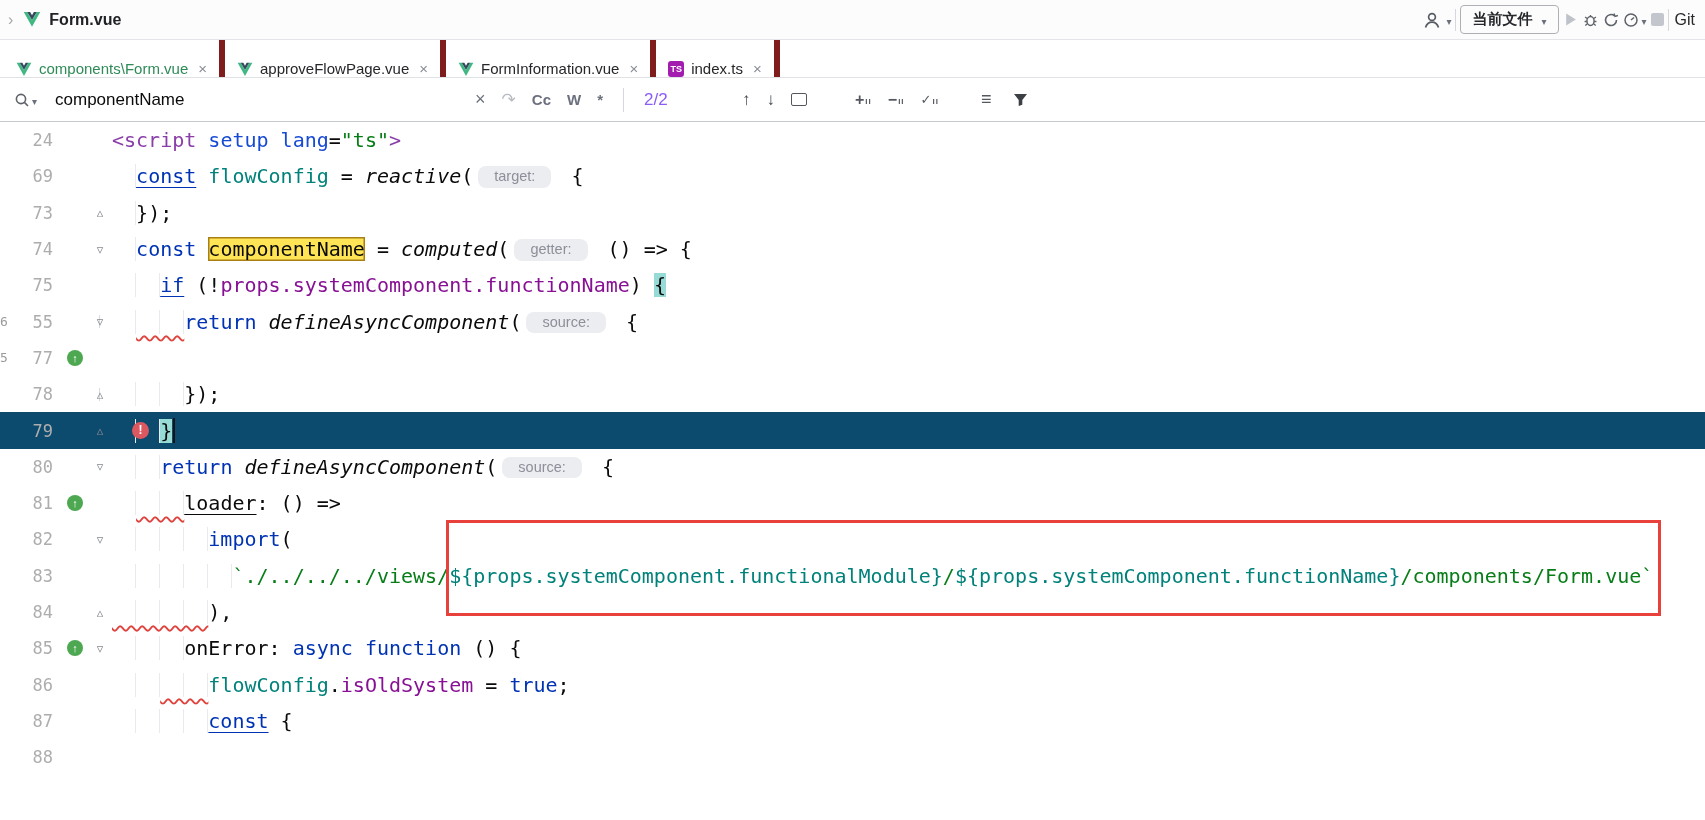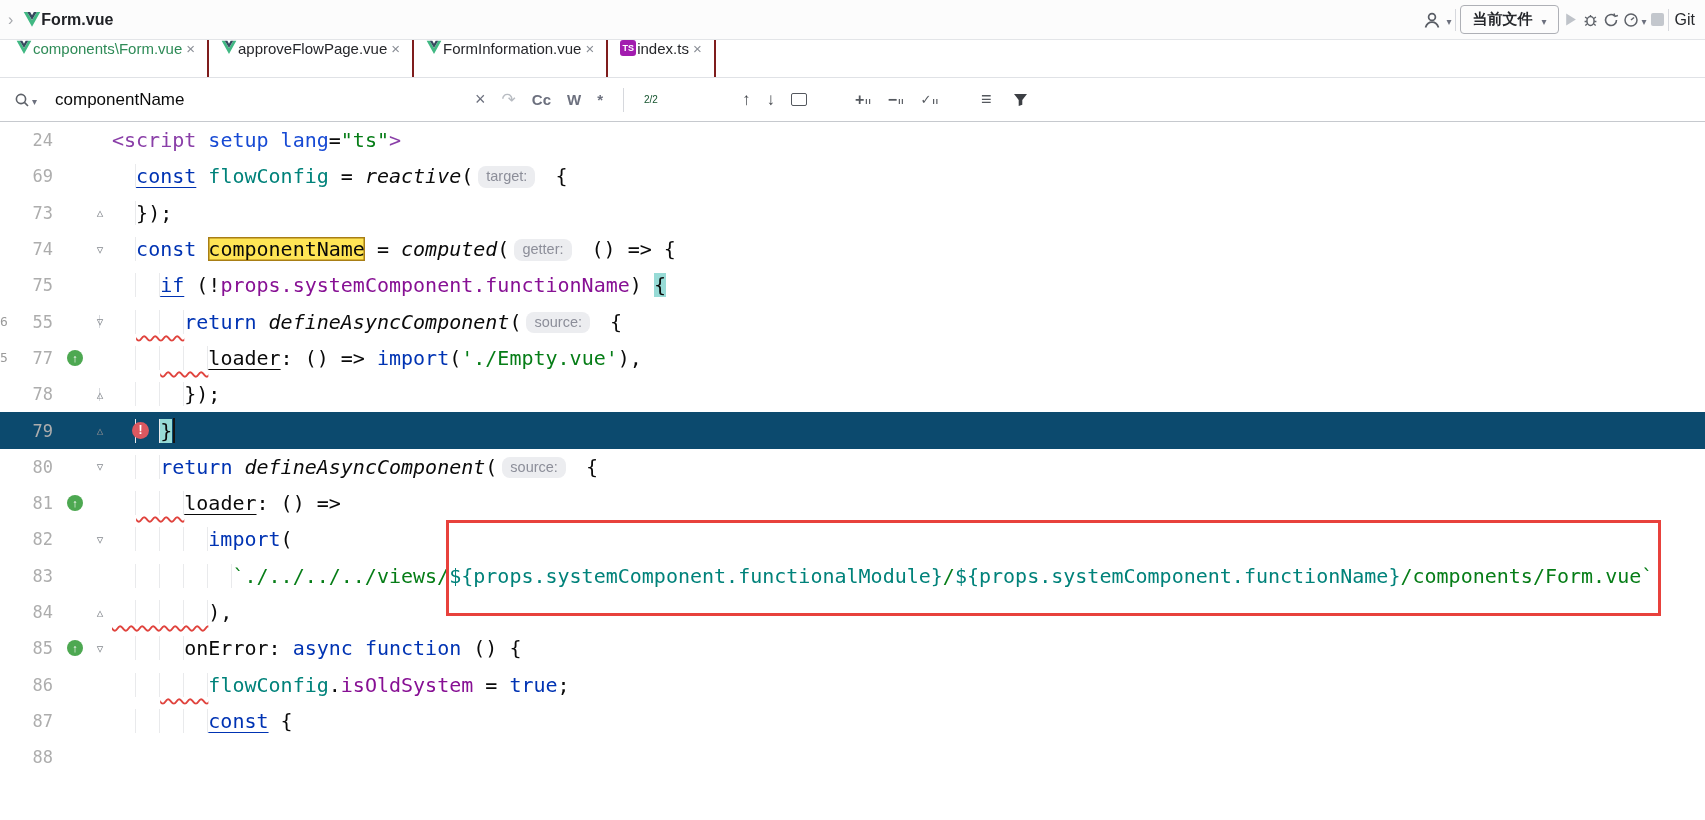--- a/index.html
+++ b/index.html
@@ -4,54 +4,54 @@
 <style>
 *{margin:0;padding:0;box-sizing:border-box}
 html,body{width:1705px;height:820px;overflow:hidden;background:#fff;
   font-family:"Liberation Sans","DejaVu Sans",sans-serif;}
 
 
 .titlebar{height:40px;display:flex;align-items:center;padding:0 10px 0 8px;
   background:#FCFCFC;border-bottom:1px solid #E3E5E8}
 .tb-chevron{color:#A6A8AD;font-size:16px;margin-right:4px}
 .tb-vue{display:flex;align-items:center;margin-left:6px}
-.tb-title{font-weight:bold;font-size:16px;color:#202226;}
+.tb-title{font-weight:bold;font-size:16px;color:#202226;margin-left:8px}
 .tb-right{margin-left:auto;display:flex;align-items:center;gap:4px}
 .ibtn{display:flex;align-items:center;gap:3px;cursor:pointer}
 .mini-caret::after{content:"▾";font-size:10px;color:#6C707E}
 .tb-div{width:1px;height:22px;background:#D6D8DD}
 .run-config{display:flex;align-items:center;gap:9px;border:1px solid #AEB0B6;
   border-radius:4px;padding:4px 11px;font-size:15px;font-weight:bold;color:#26282C}
 .stop-sq{width:13px;height:13px;background:#C3C7CD;border-radius:2px}
 .git-label{font-size:16px;color:#26282C;margin-left:2px}
 
 
 .tabbar{height:38px;display:flex;align-items:stretch;background:#fff;border-bottom:1px solid #E0E2E6;padding-left:4px}
-.tab{display:flex;align-items:flex-start;gap:1px;padding:0 12px;font-size:15px;color:#26272B;
-  position:relative;border-right:2px solid #7f1d1d;cursor:pointer;white-space:nowrap}
+.tab{display:flex;align-items:flex-end;gap:7px;padding:0 12px;font-size:15px;color:#26272B;
+  position:relative;border-right:6px solid #7f1d1d;cursor:pointer;white-space:nowrap}
 .tab.active{background:#F2F6FC}
 .tab.active::after{content:"";position:absolute;left:0;right:0;bottom:0;height:3px;background:#3574F0}
 .tab.green .tlabel{color:#2E8B57}
 .tclose{color:#8A8E96;font-size:15px;margin-left:3px;cursor:pointer}
 .tclose::after{content:"×"}
 .ts-ic{width:16px;height:16px;background:#a21caf;color:#fff;font-size:9px;font-weight:bold;
   display:flex;align-items:center;justify-content:center;border-radius:3px;font-family:"Liberation Sans",sans-serif}
 
 
 .searchbar{height:44px;display:flex;align-items:center;border-bottom:1px solid #C6C9CE;
   padding-left:14px;font-size:15px;color:#5A5D63;gap:16px;background:#fff}
 .mag{display:flex;align-items:center;gap:2px}
 .query{font-size:17px;color:#0A0A0A;width:404px;margin-left:2px}
 .sb-x{color:#6C707E;font-size:18px;cursor:pointer}
 .sb-x::after{content:"×"}
 .sb-hist{color:#B8BCC2;font-size:17px}
 .sb-hist::after{content:"↷"}
 .toggle{color:#6C707E;font-size:15px;font-weight:bold;cursor:pointer}
 .sb-div{width:1px;height:24px;background:#D6D8DD;margin:0 4px}
-.count{color:#14532d;font-size:10px;min-width:34px}
+.count{color:#8b5cf6;font-size:17px;min-width:34px}
 .nav{color:#43464C;font-size:17px;font-weight:bold;cursor:pointer}
 .nav.prev{margin-left:48px}
 .nav.prev::after{content:"↑"}
 .nav.next::after{content:"↓"}
 .openwin{width:16px;height:13px;border:1.6px solid #54585E;border-radius:2px;cursor:pointer}
 .occ{display:flex;align-items:flex-end;color:#54585E;cursor:pointer}
 .occ::after{content:"II";font-size:8px;font-weight:bold;letter-spacing:1px;margin:0 0 1px 1px}
 .occ-add{margin-left:32px}
 .occ-add::before{content:"+";font-size:16px;font-weight:bold;line-height:14px}
 .occ-rem::before{content:"−";font-size:16px;font-weight:bold;line-height:14px}
@@ -86,21 +86,21 @@
 .t-kw{color:#0033B3}
 .t-str{color:#067D17}
 .t-tag{color:#8A3FA8}
 .t-attr{color:#174AD4}
 .t-fn{font-style:italic;color:#0A0A0A}
 .t-prop{color:#871094}
 .t-var{color:#00827A}
 .t-interp{color:#00827A}
 .t-plain{color:#0A0A0A}
 .t-hint{display:inline-block;font-family:"Liberation Sans",sans-serif;font-size:14.5px;line-height:1.15;
-  color:#8C8E99;background:#ECEDF0;border-radius:8px;padding:2px 8px 3px;margin:0 8px 0 5px;vertical-align:2px}
+  color:#8C8E99;background:#ECEDF0;border-radius:8px;padding:2px 16px 3px;margin:0 8px 0 5px;vertical-align:2px}
 .m-search{background:#FFE555;box-shadow:inset 0 0 0 1.5px #A87E15}
 .m-brace{background:#97DBD6}
 .caret-bar{display:inline-block;width:2px;height:25px;background:#141414;vertical-align:-5px;margin-left:1px}
 .redbox{position:absolute;left:446px;top:398px;width:1215px;height:96px;border:3px solid #E8413C;z-index:3;pointer-events:none}
 svg{display:block}
 </style>
 </head>
 <body>
 
 <div class="titlebar">
@@ -276,21 +276,20 @@
       </span>
       <span class="code"><span class="ind">&nbsp;&nbsp;</span><span class="ind sq">&nbsp;&nbsp;&nbsp;&nbsp;</span><span class="t-kw">return</span><span class="t-plain"> </span><span class="t-fn">defineAsyncComponent</span><span class="t-plain">(</span><span class="t-hint">source:</span><span class="t-plain"> {</span></span>
     </div>
     <div class="row">
       <span class="edge">5</span>
       <span class="lnum">77</span>
       <span class="mark">
         <span class="garrow"></span>
       </span>
       <span class="fold guide"></span>
-      <span class="code"><span class="ind">&nbsp;&nbsp;&nbsp;&nbsp;</span><span class="ind sq">&nbsp;&nbsp;&nbsp;&nbsp;</span><span class="t-plain u">loader</span><span class="t-plain">: () =&gt; </span><span class="t-kw">import</span><span class="t-plain">(</span><span class="t-str">'./Empty.vue'</span><span class="t-plain">),</span></span>
     </div>
     <div class="row">
       <span class="edge"></span>
       <span class="lnum">78</span>
       <span class="mark"></span>
       <span class="fold guide">
         <span class="fm fm-end"></span>
       </span>
       <span class="code"><span class="ind">&nbsp;&nbsp;&nbsp;&nbsp;&nbsp;&nbsp;</span><span class="t-plain">});</span></span>
     </div>

